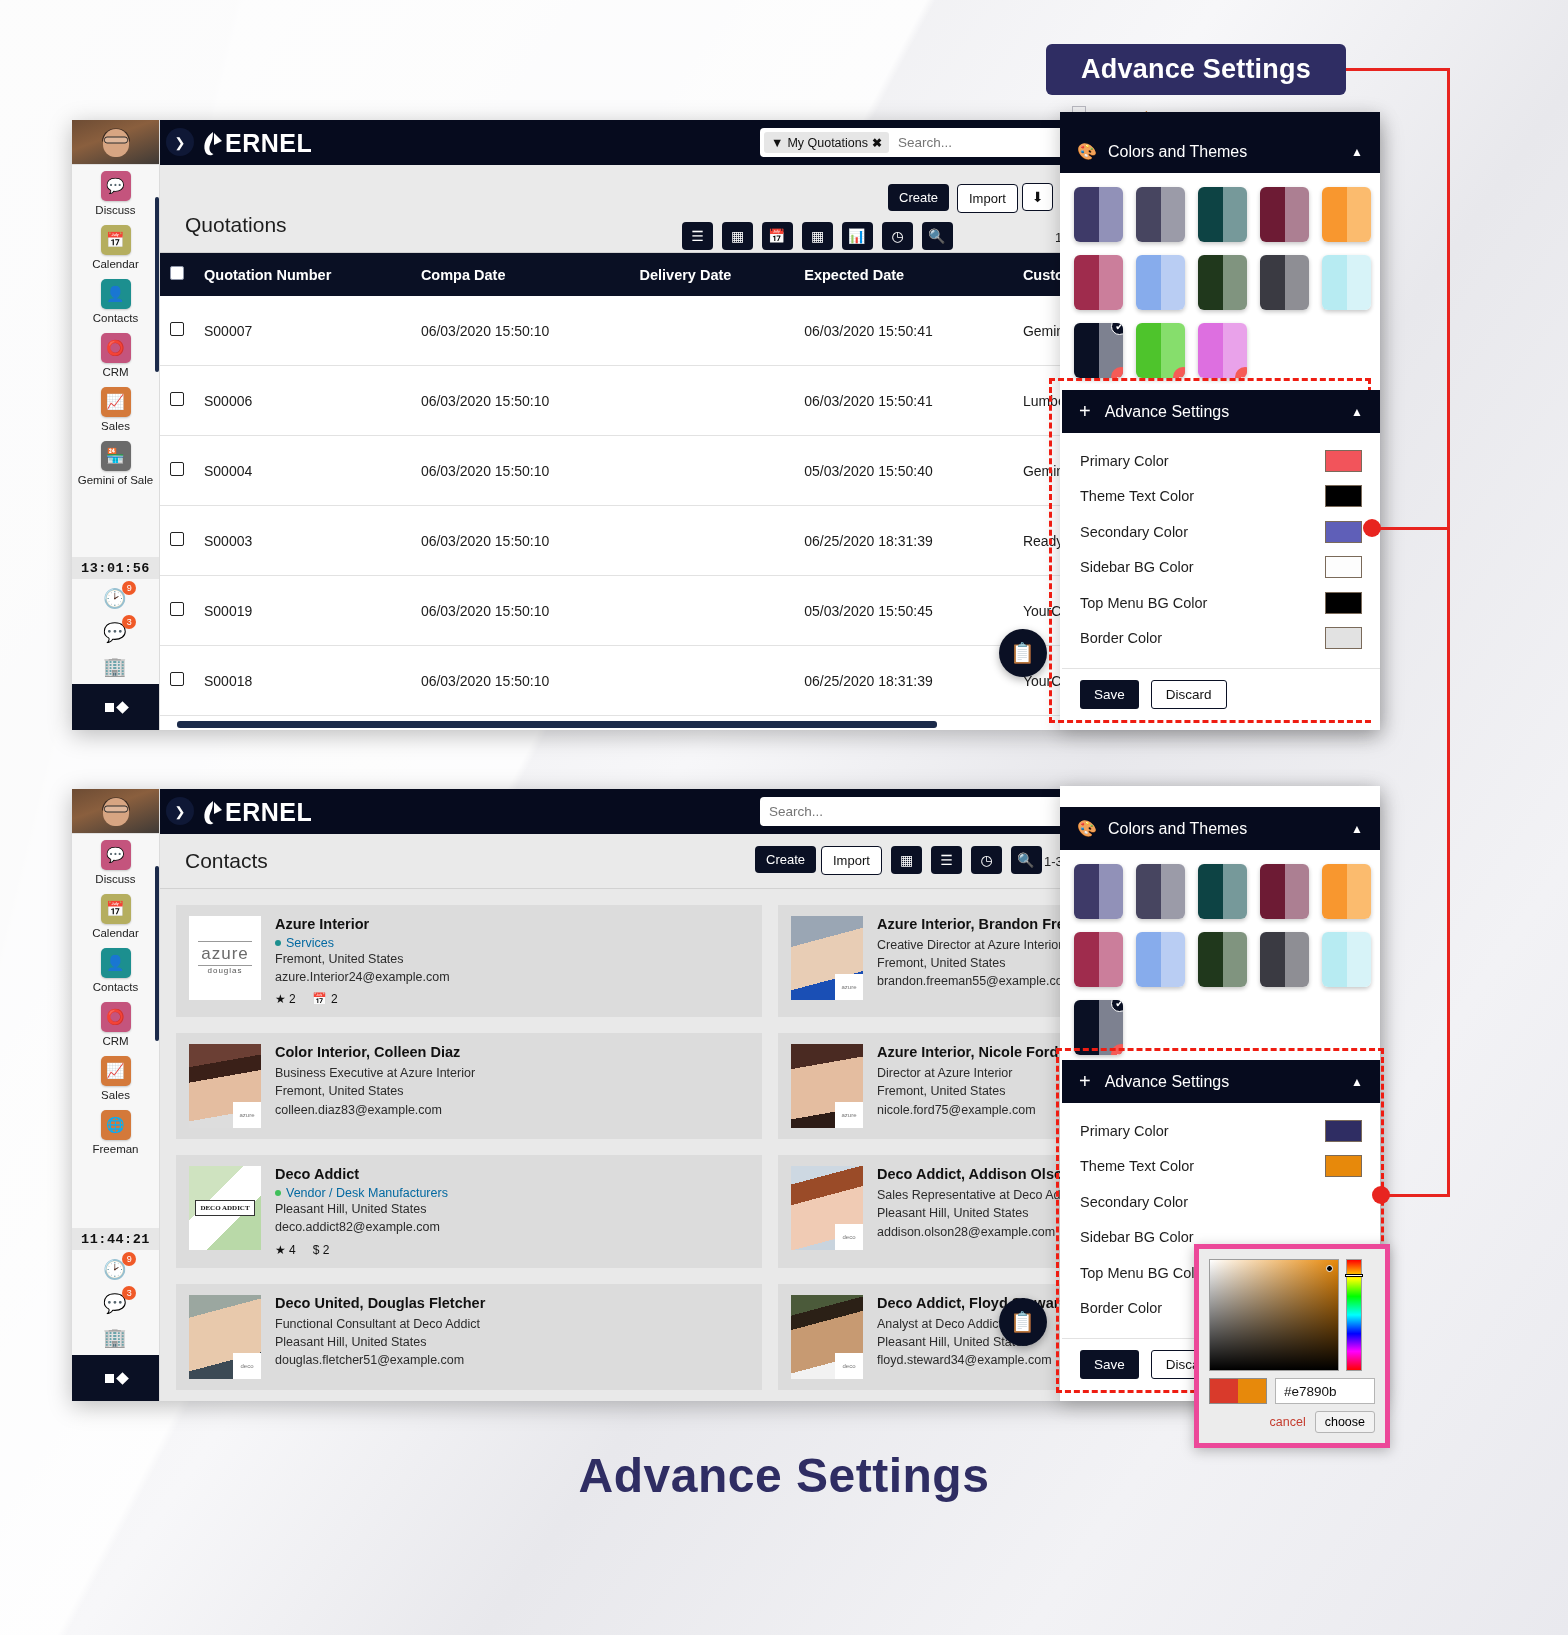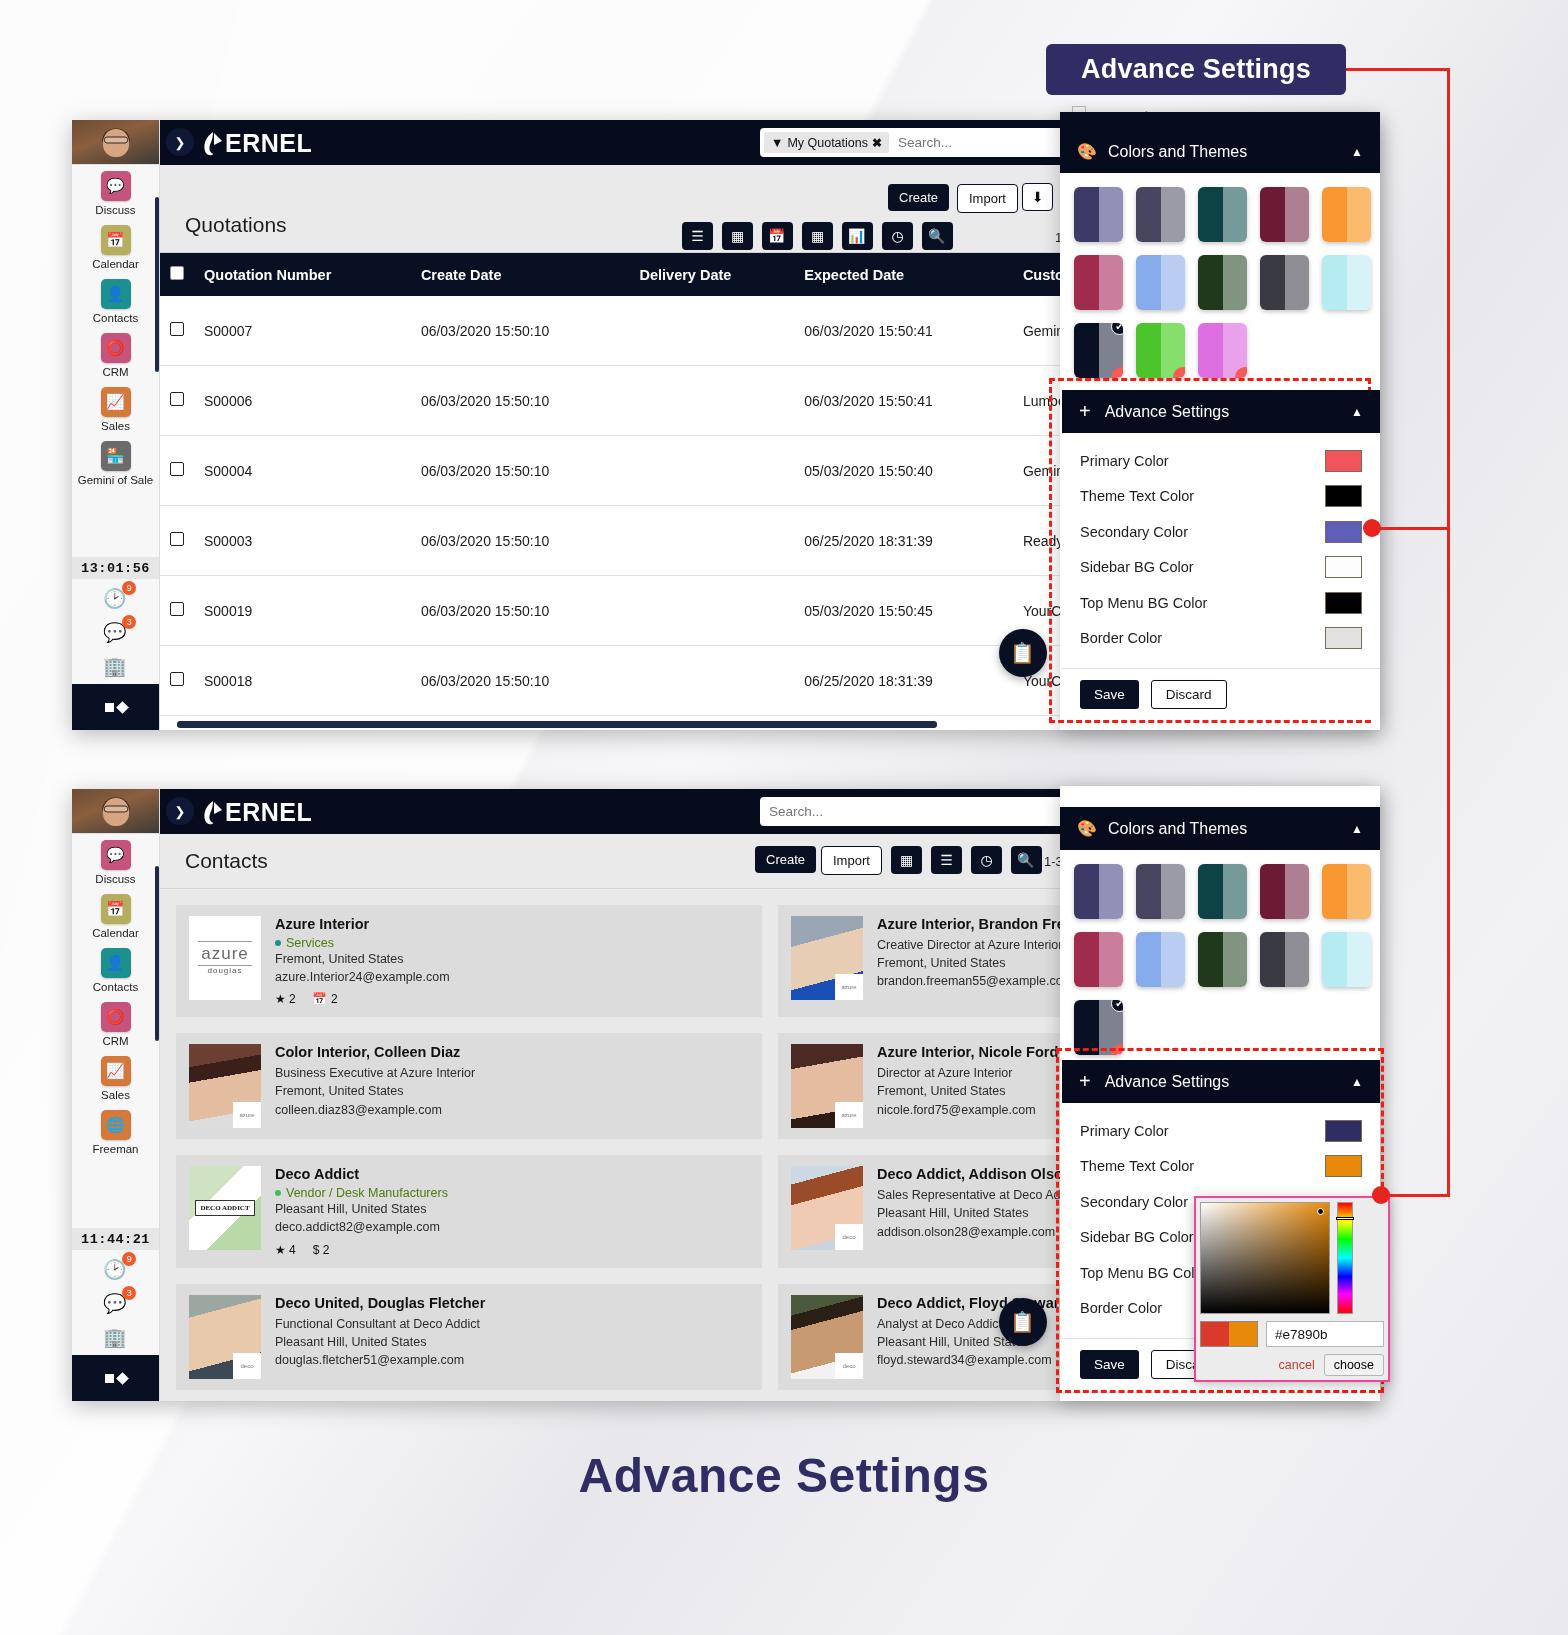--- a/index.html
+++ b/index.html
@@ -123,22 +123,22 @@
   .advrow{ display:flex; align-items:center; padding:0 18px; height:35.5px;}
   .advrow .lb{ font-size:14.5px; color:#1d1d1d;}
   .advrow .sw{ margin-left:auto; width:37px; height:22px; border:1px solid #7a6a5a;}
   .advfoot{ border-top:1px solid #e2e2e2; padding:11px 18px; display:flex; gap:12px;}
   .sv{ background:#0a1024; color:#fff; border:0; border-radius:3px; font-size:13.5px; padding:6px 14px;
     font-family:"Liberation Sans",sans-serif; cursor:pointer;}
   .dc{ background:#fff; color:#111; border:1px solid #0a1024; border-radius:3px; font-size:13.5px;
     padding:6px 14px; font-family:"Liberation Sans",sans-serif; cursor:pointer;}
 
   
-  .cpick{ position:absolute; background:#ececec; border:2px solid #ec4899; padding:4px; z-index:36;
-    box-shadow:0 3px 12px rgba(0,0,0,.25); display:flex; flex-direction:column; gap:7px;}
+  .cpick{ position:absolute; background:#ececec; border:5px solid #ec4899; padding:10px; z-index:36;
+    box-shadow:0 3px 12px rgba(0,0,0,.25); display:flex; flex-direction:column; gap:7px;margin-top:48px;}
   .cp-top{ display:flex; gap:7px; }
   .cp-sv{ width:130px; height:112px; position:relative; border:1px solid #9d9d9d;
     background:
       linear-gradient(to top, #000, rgba(0,0,0,0)),
       linear-gradient(to right, #fff, #e7890b);}
   .cp-sv .ptr{ position:absolute; right:5px; top:5px; width:7px; height:7px; border-radius:50%;
     background:#000; border:1.5px solid #fff;}
   .cp-hue{ width:16px; height:112px; border:1px solid #9d9d9d; position:relative;
     background: linear-gradient(to bottom,#f00 0%,#ff0 17%,#0f0 33%,#0ff 50%,#00f 67%,#f0f 83%,#f00 100%);}
   .cp-hue .ptr{ position:absolute; left:-2px; right:-2px; top:14px; height:3px; border:1px solid #000; background:#fff;}
@@ -155,21 +155,21 @@
   
   .kanban{ position:absolute; left:88px; right:0; background:#e9e9e9; overflow:hidden; }
   .krow{ display:flex; gap:16px; padding:0 16px 16px; }
   .card{ flex:1; background:#dcdcdc; display:flex; padding:11px 13px; gap:14px; min-height:98px;}
   .card .ph{ width:72px; height:84px; flex:none; position:relative; overflow:hidden; background:#cfcfcf;}
   .card .logo{ width:72px; height:84px; flex:none; background:#fff; display:flex; align-items:center;
     justify-content:center; position:relative; overflow:hidden;}
   .card .info{ flex:1; min-width:0;}
   .card .nm{ font-size:14.5px; font-weight:bold; color:#111; margin-bottom:4px;}
   .card .ln{ font-size:12.5px; color:#2b2b2b; line-height:1.45; white-space:nowrap; overflow:hidden;}
-  .card .tagline{ font-size:12.5px; color:#4d7c0f; display:flex; align-items:center; gap:5px;}
+  .card .tagline{ font-size:12.5px; color:#0369a1; display:flex; align-items:center; gap:5px;}
   .card .tagline .bul{ width:6px; height:6px; border-radius:50%; display:inline-block;}
   .card .stats{ margin-top:6px; font-size:12px; color:#111; display:flex; gap:17px;}
   .badgelogo{ position:absolute; right:0; bottom:0; width:28px; height:26px; background:#fff;
     display:flex; align-items:center; justify-content:center; font-size:6px; color:#777; overflow:hidden;}
 
   .fab{ position:absolute; width:48px; height:48px; border-radius:50%; background:#0a1024; color:#fff;
     display:flex; align-items:center; justify-content:center; font-size:20px; z-index:15;
     box-shadow:0 3px 9px rgba(0,0,0,.3);}
 
   .hscroll{ position:absolute; height:7px; background:#1b2a4a; border-radius:3px; z-index:14;}
@@ -297,21 +297,21 @@
       <span class="arr">›</span>
     </div>
   </div>
 
   <div style="position:absolute; left:88px; top:133px; right:0; bottom:0; background:#ec4899; overflow:hidden;">
     <table class="tbl" id="quot-table">
       <thead>
           <tr id="quot-head">
             <th style="width: 34px;"><span class="cbx hdr"></span></th>
             <th>Quotation Number</th>
-            <th>Create Date</th>
+            <th>Compa Date</th>
             <th>Delivery Date</th>
             <th>Expected Date</th>
             <th>Customer</th>
             <th>Compa</th>
           </tr>
         </thead>
       <tbody id="quot-body">
           <tr>
             <td><span class="cbx"></span></td>
             <td>S00007</td>

